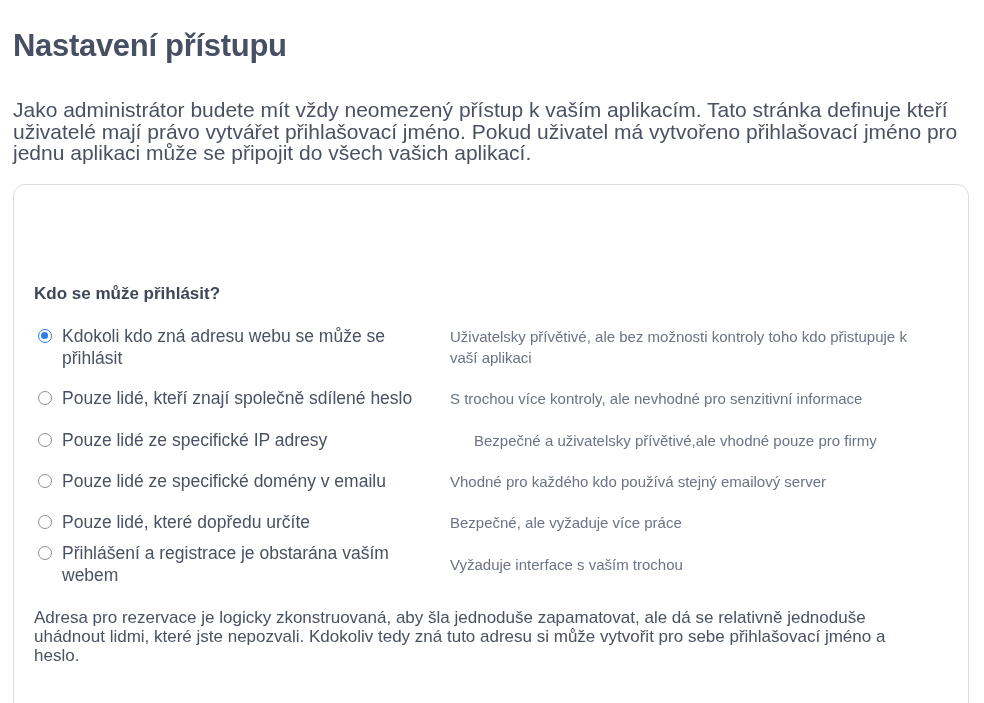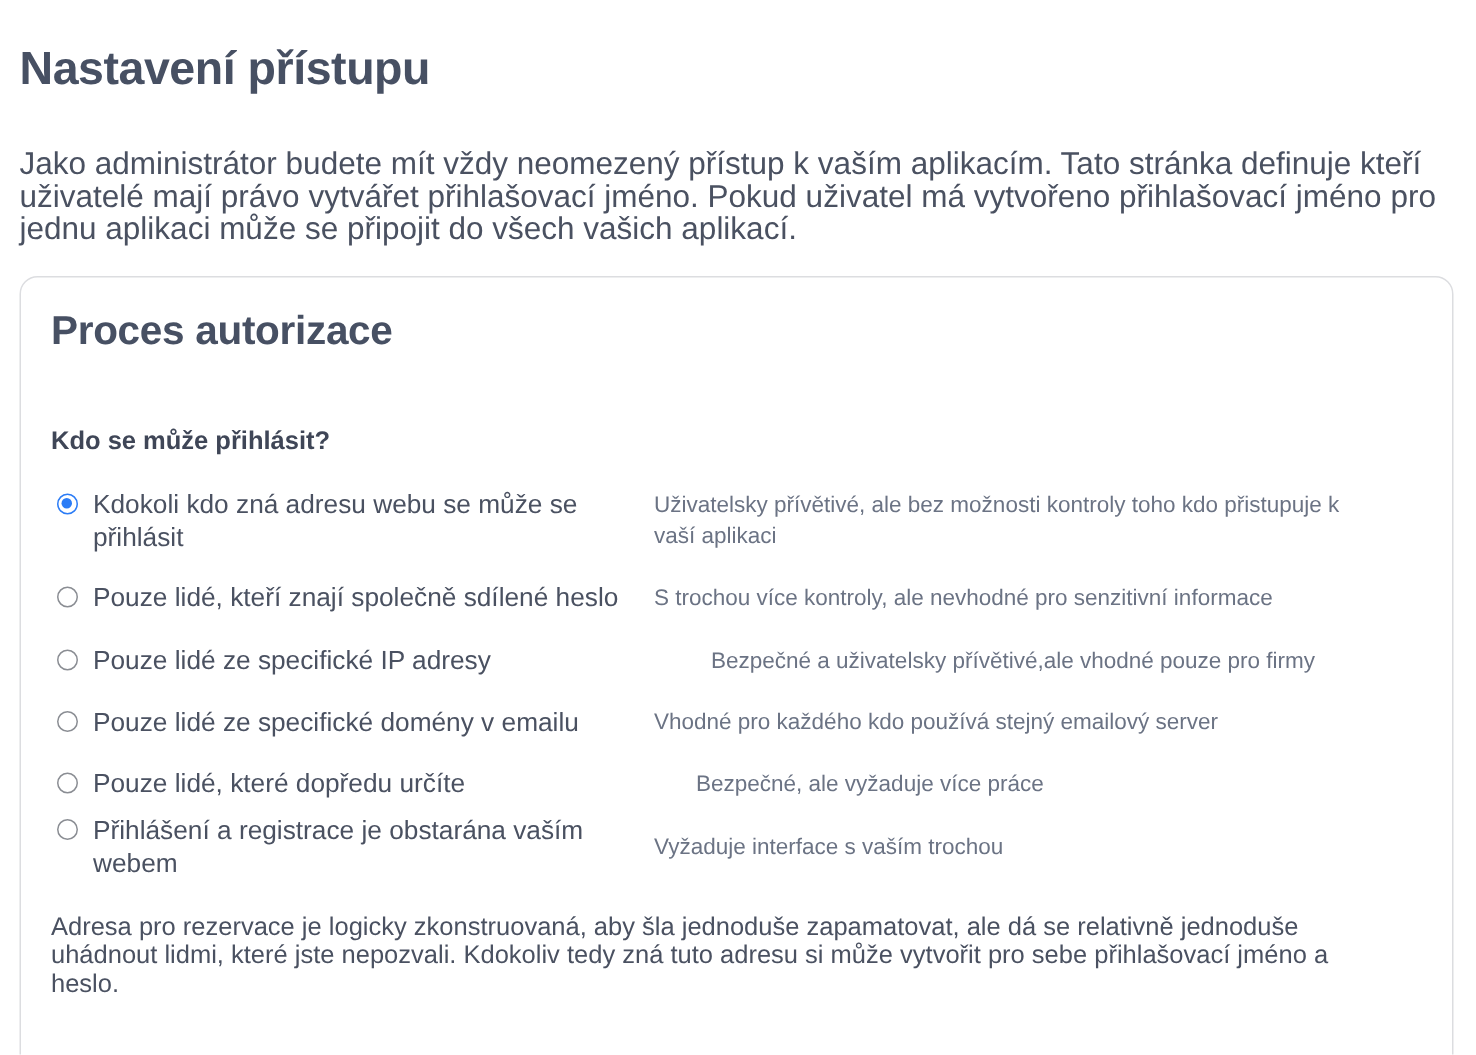--- a/index.html
+++ b/index.html
@@ -113,21 +113,21 @@
     .option-label {
       font-size: 17.5px;
       line-height: 22px;
       color: #4a5161;
       width: 370px;
     }
     .option-desc {
       font-size: 15px;
       line-height: 21px;
       color: #6b7384;
-      margin-left: 0;
+      margin-left: 14px;
       width: 480px;
     }
     .footnote {
       position: absolute;
       left: 20px;
       top: 423px;
       width: 900px;
       margin: 0;
       font-size: 17px;
       line-height: 19px;
@@ -135,21 +135,20 @@
     }
   </style>
 </head>
 <body>
 
 <h1 class="page-title">Nastavení přístupu</h1>
 
 <p class="intro">Jako administrátor budete mít vždy neomezený přístup k vaším aplikacím. Tato stránka definuje kteří uživatelé mají právo vytvářet přihlašovací jméno. Pokud uživatel má vytvořeno přihlašovací jméno pro jednu aplikaci může se připojit do všech vašich aplikací.</p>
 
 <div class="card">
-  <h2 class="card-title">Proces autorizace</h2>
   <div class="question">Kdo se může přihlásit?</div>
 
   <div class="options">
     <label class="option-row" style="top:0px;height:44px;">
       <span class="option-left">
         <span class="radio checked"></span>
         <span class="option-label">Kdokoli kdo zná adresu webu se může se přihlásit</span>
       </span>
       <span class="option-desc">Uživatelsky přívětivé, ale bez možnosti kontroly toho kdo přistupuje k vaší aplikaci</span>
     </label>
@@ -171,21 +170,21 @@
     </label>
 
     <label class="option-row" style="top:134px;height:44px;">
       <span class="option-left">
         <span class="radio"></span>
         <span class="option-label">Pouze lidé ze specifické domény v emailu</span>
       </span>
       <span class="option-desc">Vhodné pro každého kdo používá stejný emailový server</span>
     </label>
 
-    <label class="option-row" style="top:186px;height:22px;gap:28px;">
+    <label class="option-row" style="top:186px;height:22px;">
       <span class="option-left">
         <span class="radio"></span>
         <span class="option-label">Pouze lidé, které dopředu určíte</span>
       </span>
       <span class="option-desc">Bezpečné, ale vyžaduje více práce</span>
     </label>
 
     <label class="option-row" style="top:217px;height:44px;">
       <span class="option-left">
         <span class="radio"></span>

